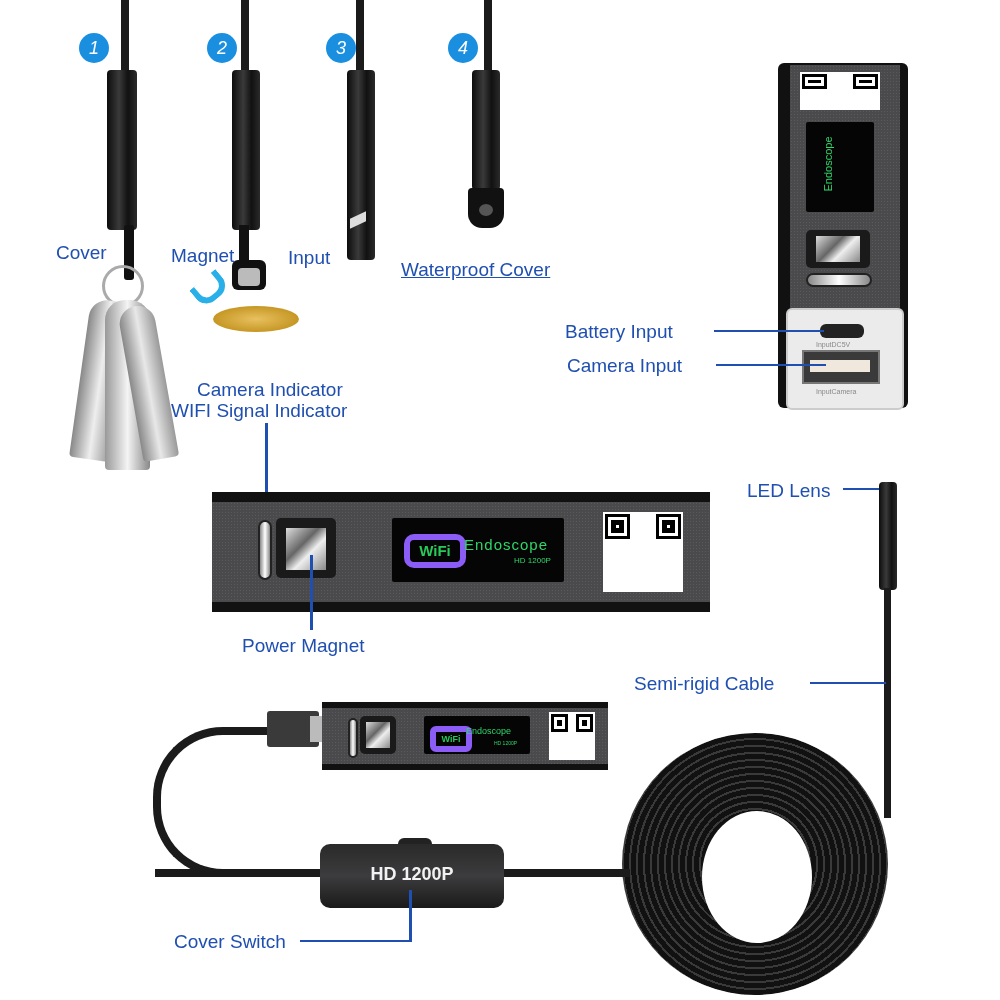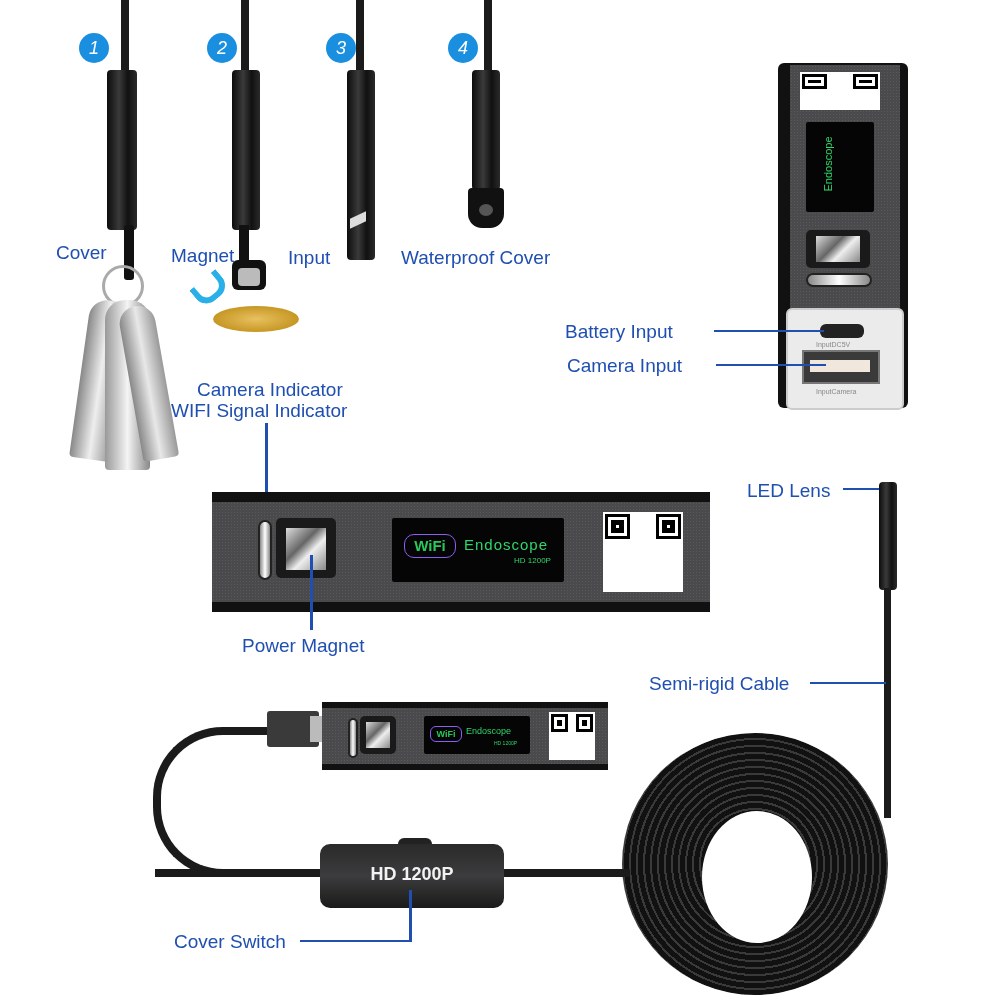--- a/index.html
+++ b/index.html
@@ -5,21 +5,21 @@
   html,body{margin:0;padding:0;background:#fff;}
   body{width:1000px;height:1000px;position:relative;overflow:hidden;font-family:"Liberation Sans",sans-serif;}
   .abs{position:absolute;}
   .lbl{position:absolute;color:#1f4fb0;font-size:19px;white-space:nowrap;line-height:1;}
   .line{position:absolute;background:#1f4fb0;}
   .badge{position:absolute;width:30px;height:30px;border-radius:50%;background:#1a8fe0;color:#fff;font-size:18px;font-style:italic;text-align:center;line-height:30px;}
   .cable{position:absolute;background:#1b1b1b;}
   .probe{position:absolute;background:linear-gradient(90deg,#0c0c0c,#3a3a3a 40%,#111 70%,#2a2a2a);border-radius:4px;}
   .panel{position:absolute;background:#4a4a4c;background-image:radial-gradient(#5a5a5c 1px,transparent 1px);background-size:3px 3px;border-top:10px solid #111;border-bottom:10px solid #111;}
   .screen{position:absolute;background:#050505;border-radius:2px;}
-  .wifi{position:absolute;border:1px solid #8b5cf6;border-radius:10px;color:#27c95b;font-weight:bold;text-align:center;}
+  .wifi{position:absolute;border:6px solid #8b5cf6;border-radius:10px;color:#27c95b;font-weight:bold;text-align:center;}
   .green{position:absolute;color:#2fd66a;white-space:nowrap;}
   .qr{position:absolute;background:#fff;
       background-image:
         linear-gradient(90deg,#000 50%,transparent 50%),
         linear-gradient(#000 50%,transparent 50%);
       background-size:6px 6px,6px 6px;background-blend-mode:difference;}
   .qr::before,.qr::after{content:"";position:absolute;width:24%;height:24%;border:3px solid #000;background:#fff;box-shadow:inset 0 0 0 3px #fff,inset 0 0 0 8px #000;}
   .qr::before{left:2px;top:2px;}
   .qr::after{right:2px;top:2px;}
   .switch{position:absolute;background:#1a1a1a;border-radius:5px;}
@@ -63,21 +63,21 @@
   <div class="lbl" style="left:288px;top:248px;">Input</div>
 </div>
 
 <div>
   <div class="cable" style="left:484px;top:0;width:8px;height:70px;"></div>
   <div class="badge" style="left:448px;top:33px;">4</div>
   <div class="probe" style="left:472px;top:70px;width:28px;height:120px;"></div>
   <div class="abs" style="left:468px;top:188px;width:36px;height:40px;background:#111;border-radius:4px 4px 14px 14px;">
     <div class="abs" style="left:11px;top:16px;width:14px;height:12px;border-radius:50%;background:#555;"></div>
   </div>
-  <div class="lbl" style="left:401px;top:248px;">Waterproof Cover</div>
+  <div class="lbl" style="left:401px;top:260px;text-decoration:underline;">Waterproof Cover</div>
 </div>
 
 <div>
   <div class="abs" style="left:778px;top:63px;width:130px;height:345px;background:#111;border-radius:6px;"></div>
   <div class="abs" style="left:790px;top:65px;width:110px;height:250px;background:#4a4a4c;background-image:radial-gradient(#5a5a5c 1px,transparent 1px);background-size:3px 3px;"></div>
   <div class="qr" style="left:800px;top:72px;width:80px;height:38px;"></div>
   <div class="screen" style="left:806px;top:122px;width:68px;height:90px;">
     <div class="green" style="left:-6px;top:36px;transform:rotate(-90deg);font-size:11px;"><span>Endoscope</span></div>
   </div>
   <div class="switch" style="left:806px;top:230px;width:64px;height:38px;">
@@ -117,21 +117,21 @@
 
   <div class="line" style="left:310px;top:555px;width:3px;height:75px;"></div>
   <div class="lbl" style="left:242px;top:636px;">Power Magnet</div>
 </div>
 
 <div>
   <div class="lbl" style="left:747px;top:481px;">LED Lens</div>
   <div class="line" style="left:843px;top:488px;width:40px;height:2px;"></div>
   <div class="probe" style="left:879px;top:482px;width:18px;height:108px;"></div>
   <div class="cable" style="left:884px;top:588px;width:7px;height:230px;"></div>
-  <div class="lbl" style="left:649px;top:674px;">Semi-rigid Cable</div>
+  <div class="lbl" style="left:634px;top:674px;">Semi-rigid Cable</div>
   <div class="line" style="left:810px;top:682px;width:76px;height:2px;"></div>
 
   <div class="abs" style="left:622px;top:733px;width:266px;height:262px;border-radius:50%;
        background:repeating-radial-gradient(circle,#111 0 5px,#3a3a3a 5px 7px);">
     <div class="abs" style="left:80px;top:78px;width:110px;height:132px;background:#fff;border-radius:50%;"></div>
   </div>
 </div>
 
 <div>
 

